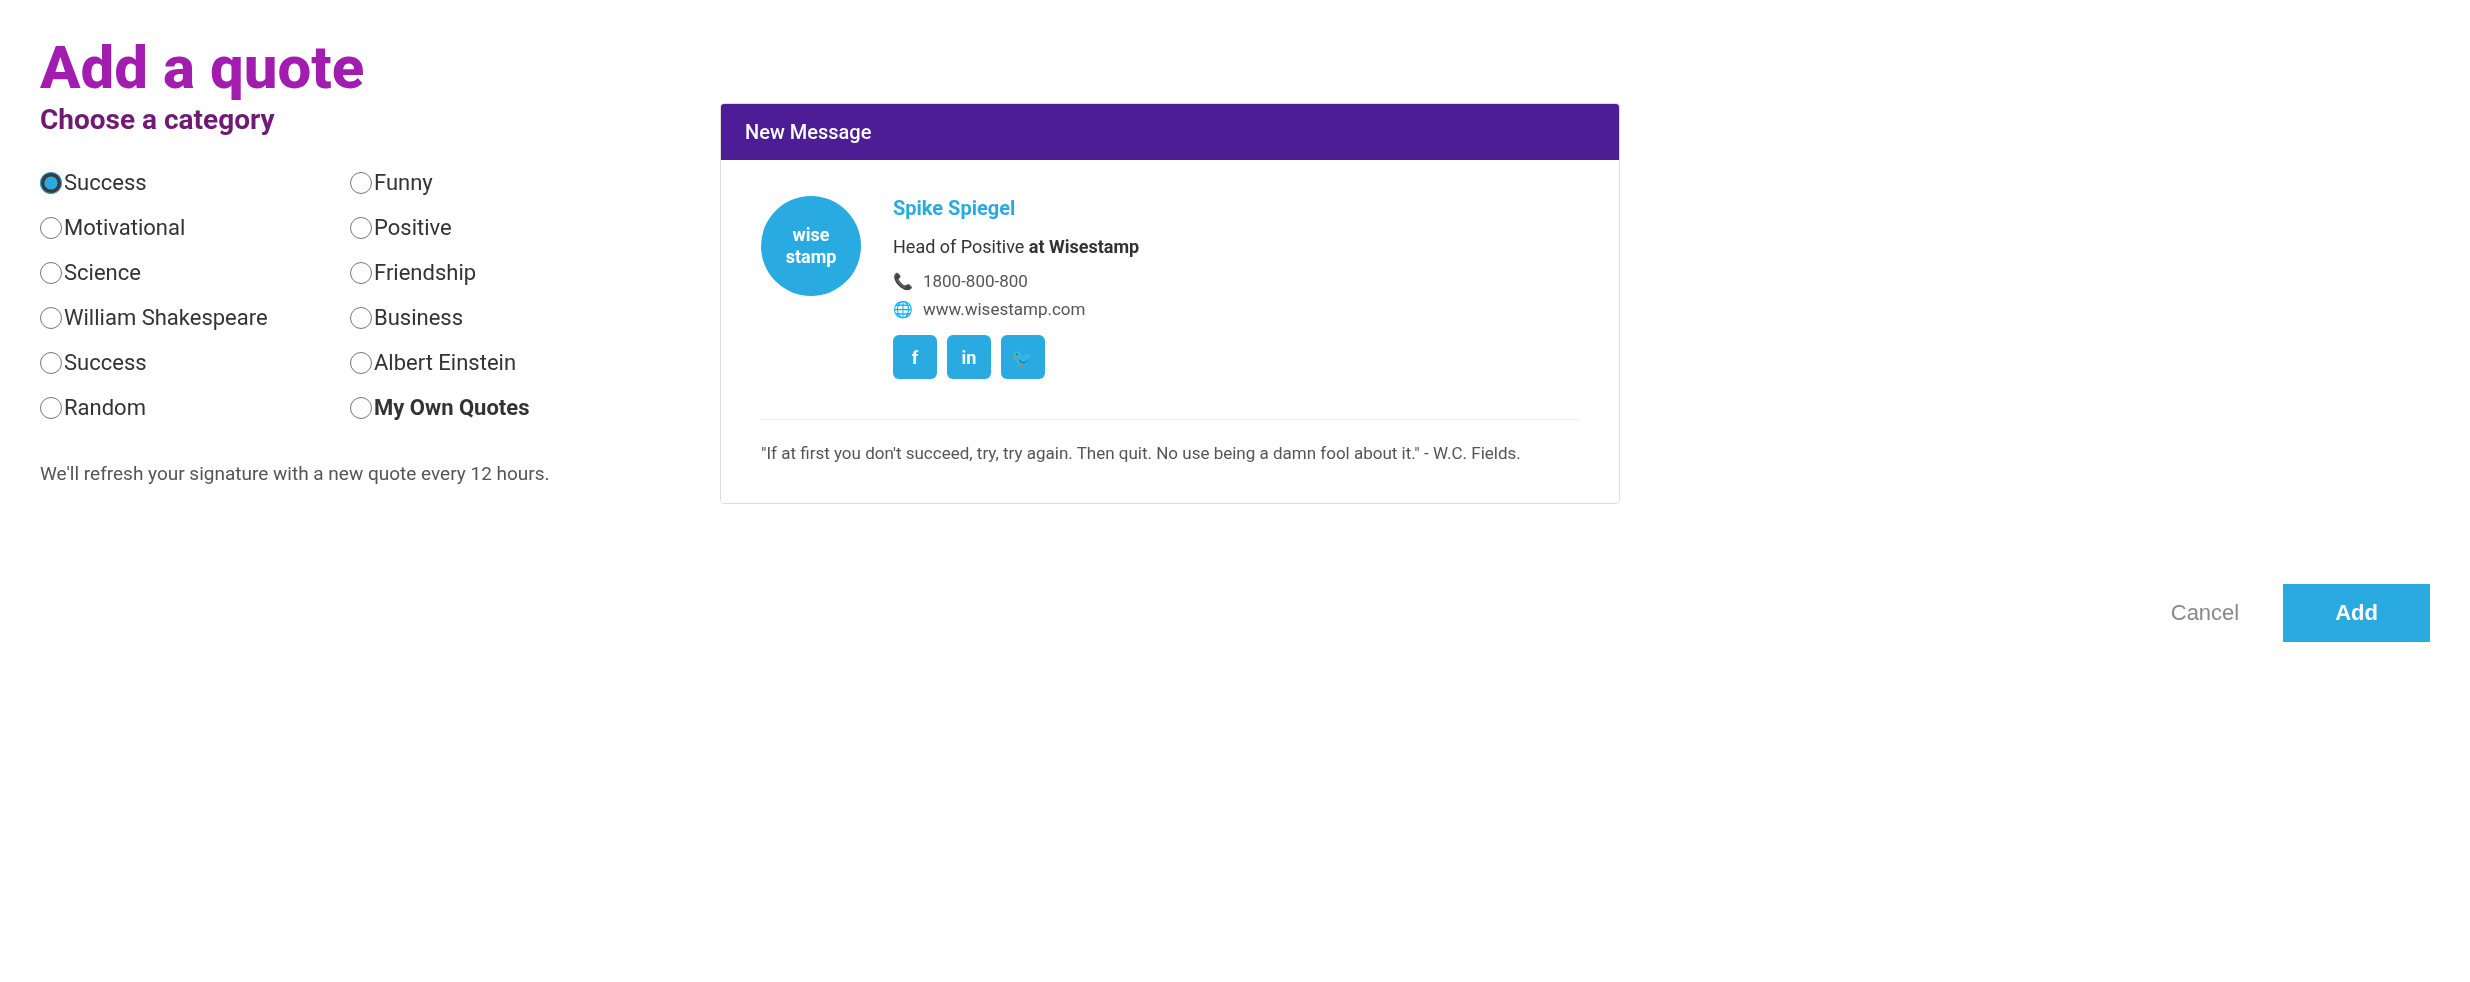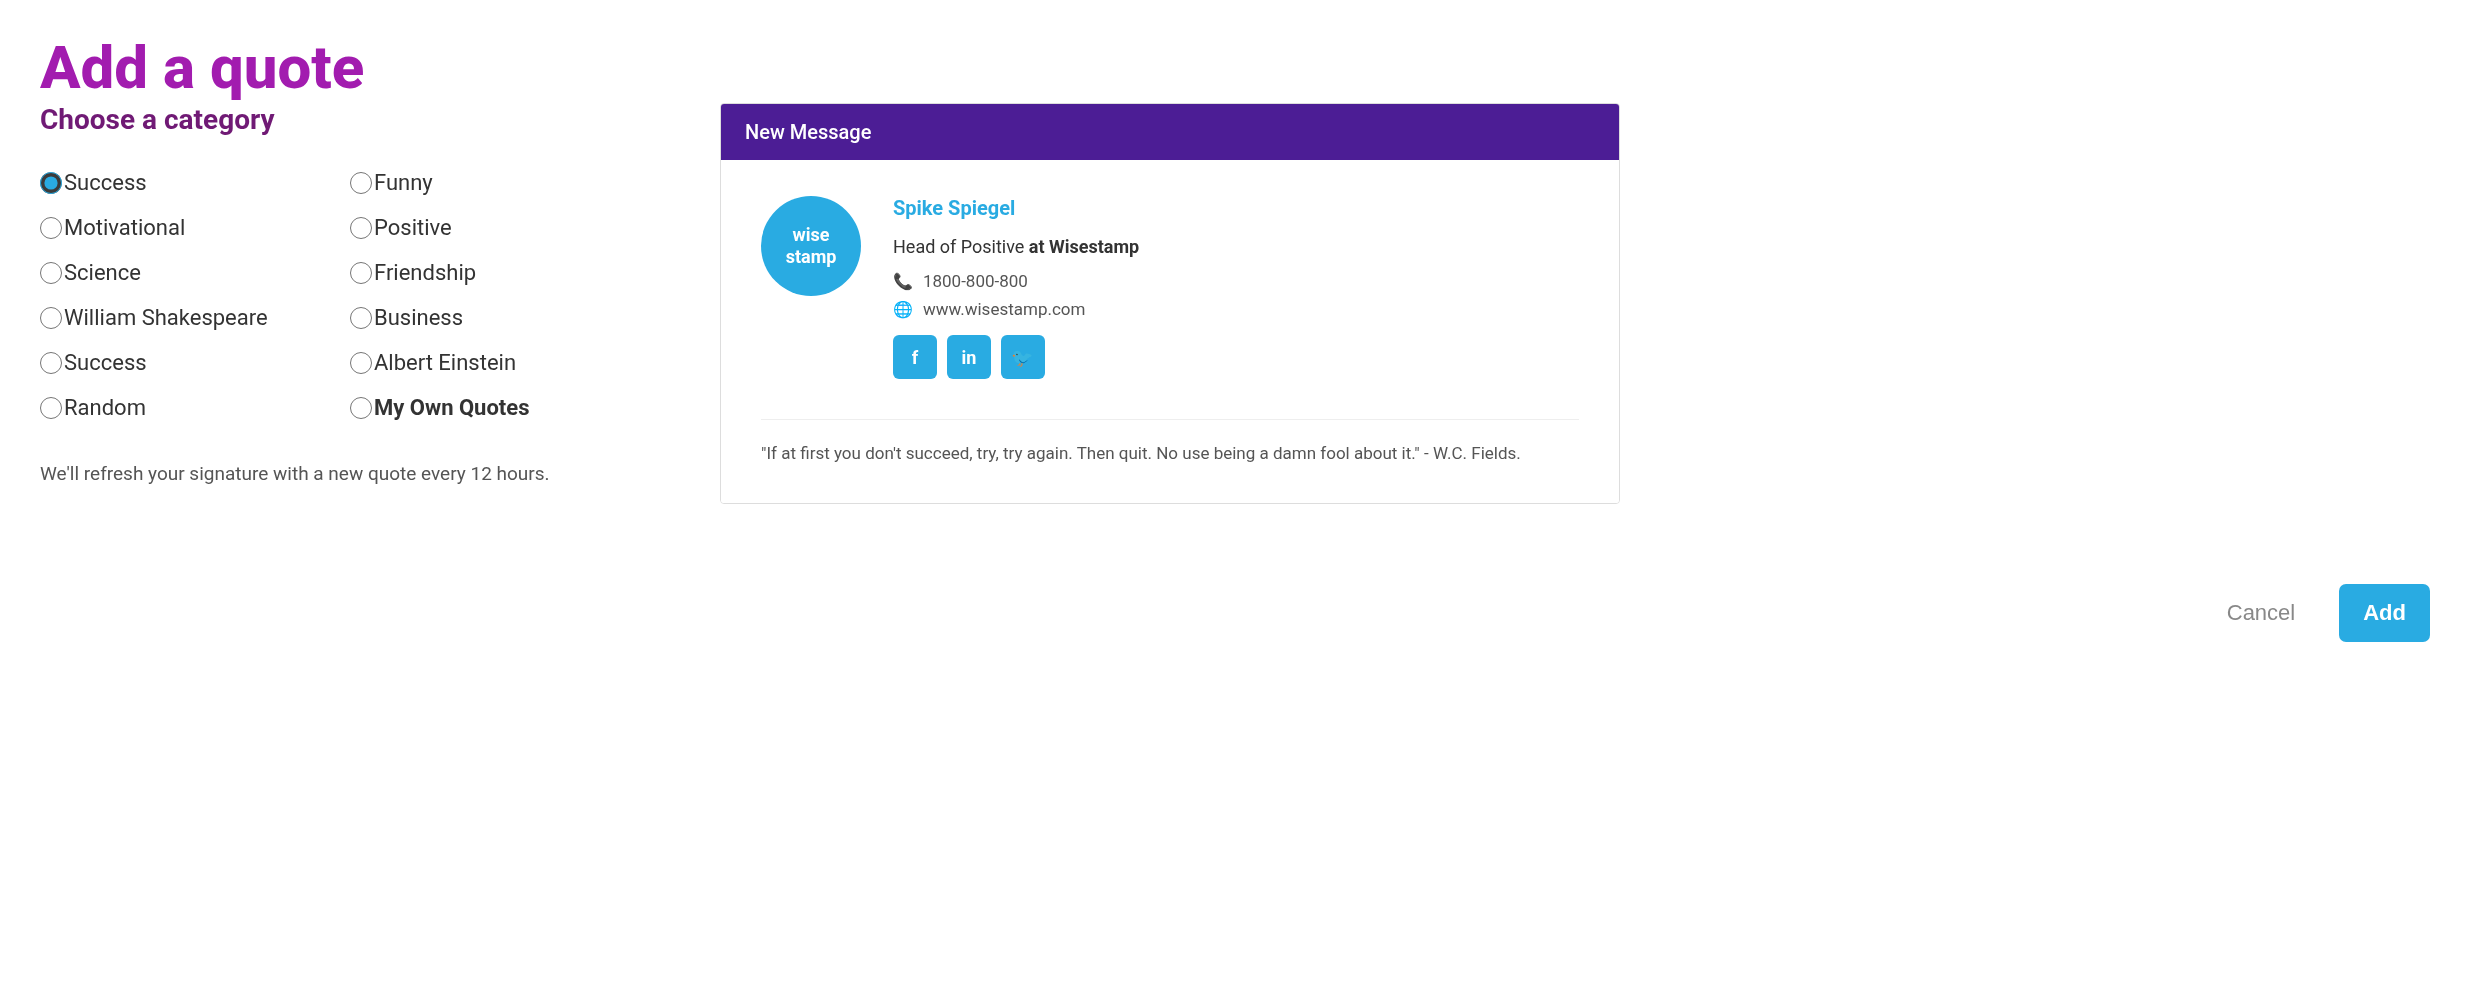--- a/index.html
+++ b/index.html
@@ -172,25 +172,25 @@
       background: none;
       border: none;
       font-size: 22px;
       color: #888;
       cursor: pointer;
       padding: 14px 24px;
     }
     .add-btn {
       background: #29abe2;
       border: none;
-      border-radius: 7px;
+      border-radius: 0;
       color: #fff;
       font-size: 22px;
       font-weight: 700;
-      padding: 16px 24px;
+      padding: 16px 52px;
       cursor: pointer;
     }
   </style>
 </head>
 <body>
 
 <h1>Add a quote</h1>
 
 <div class="main-layout">
   <div class="left-panel">

